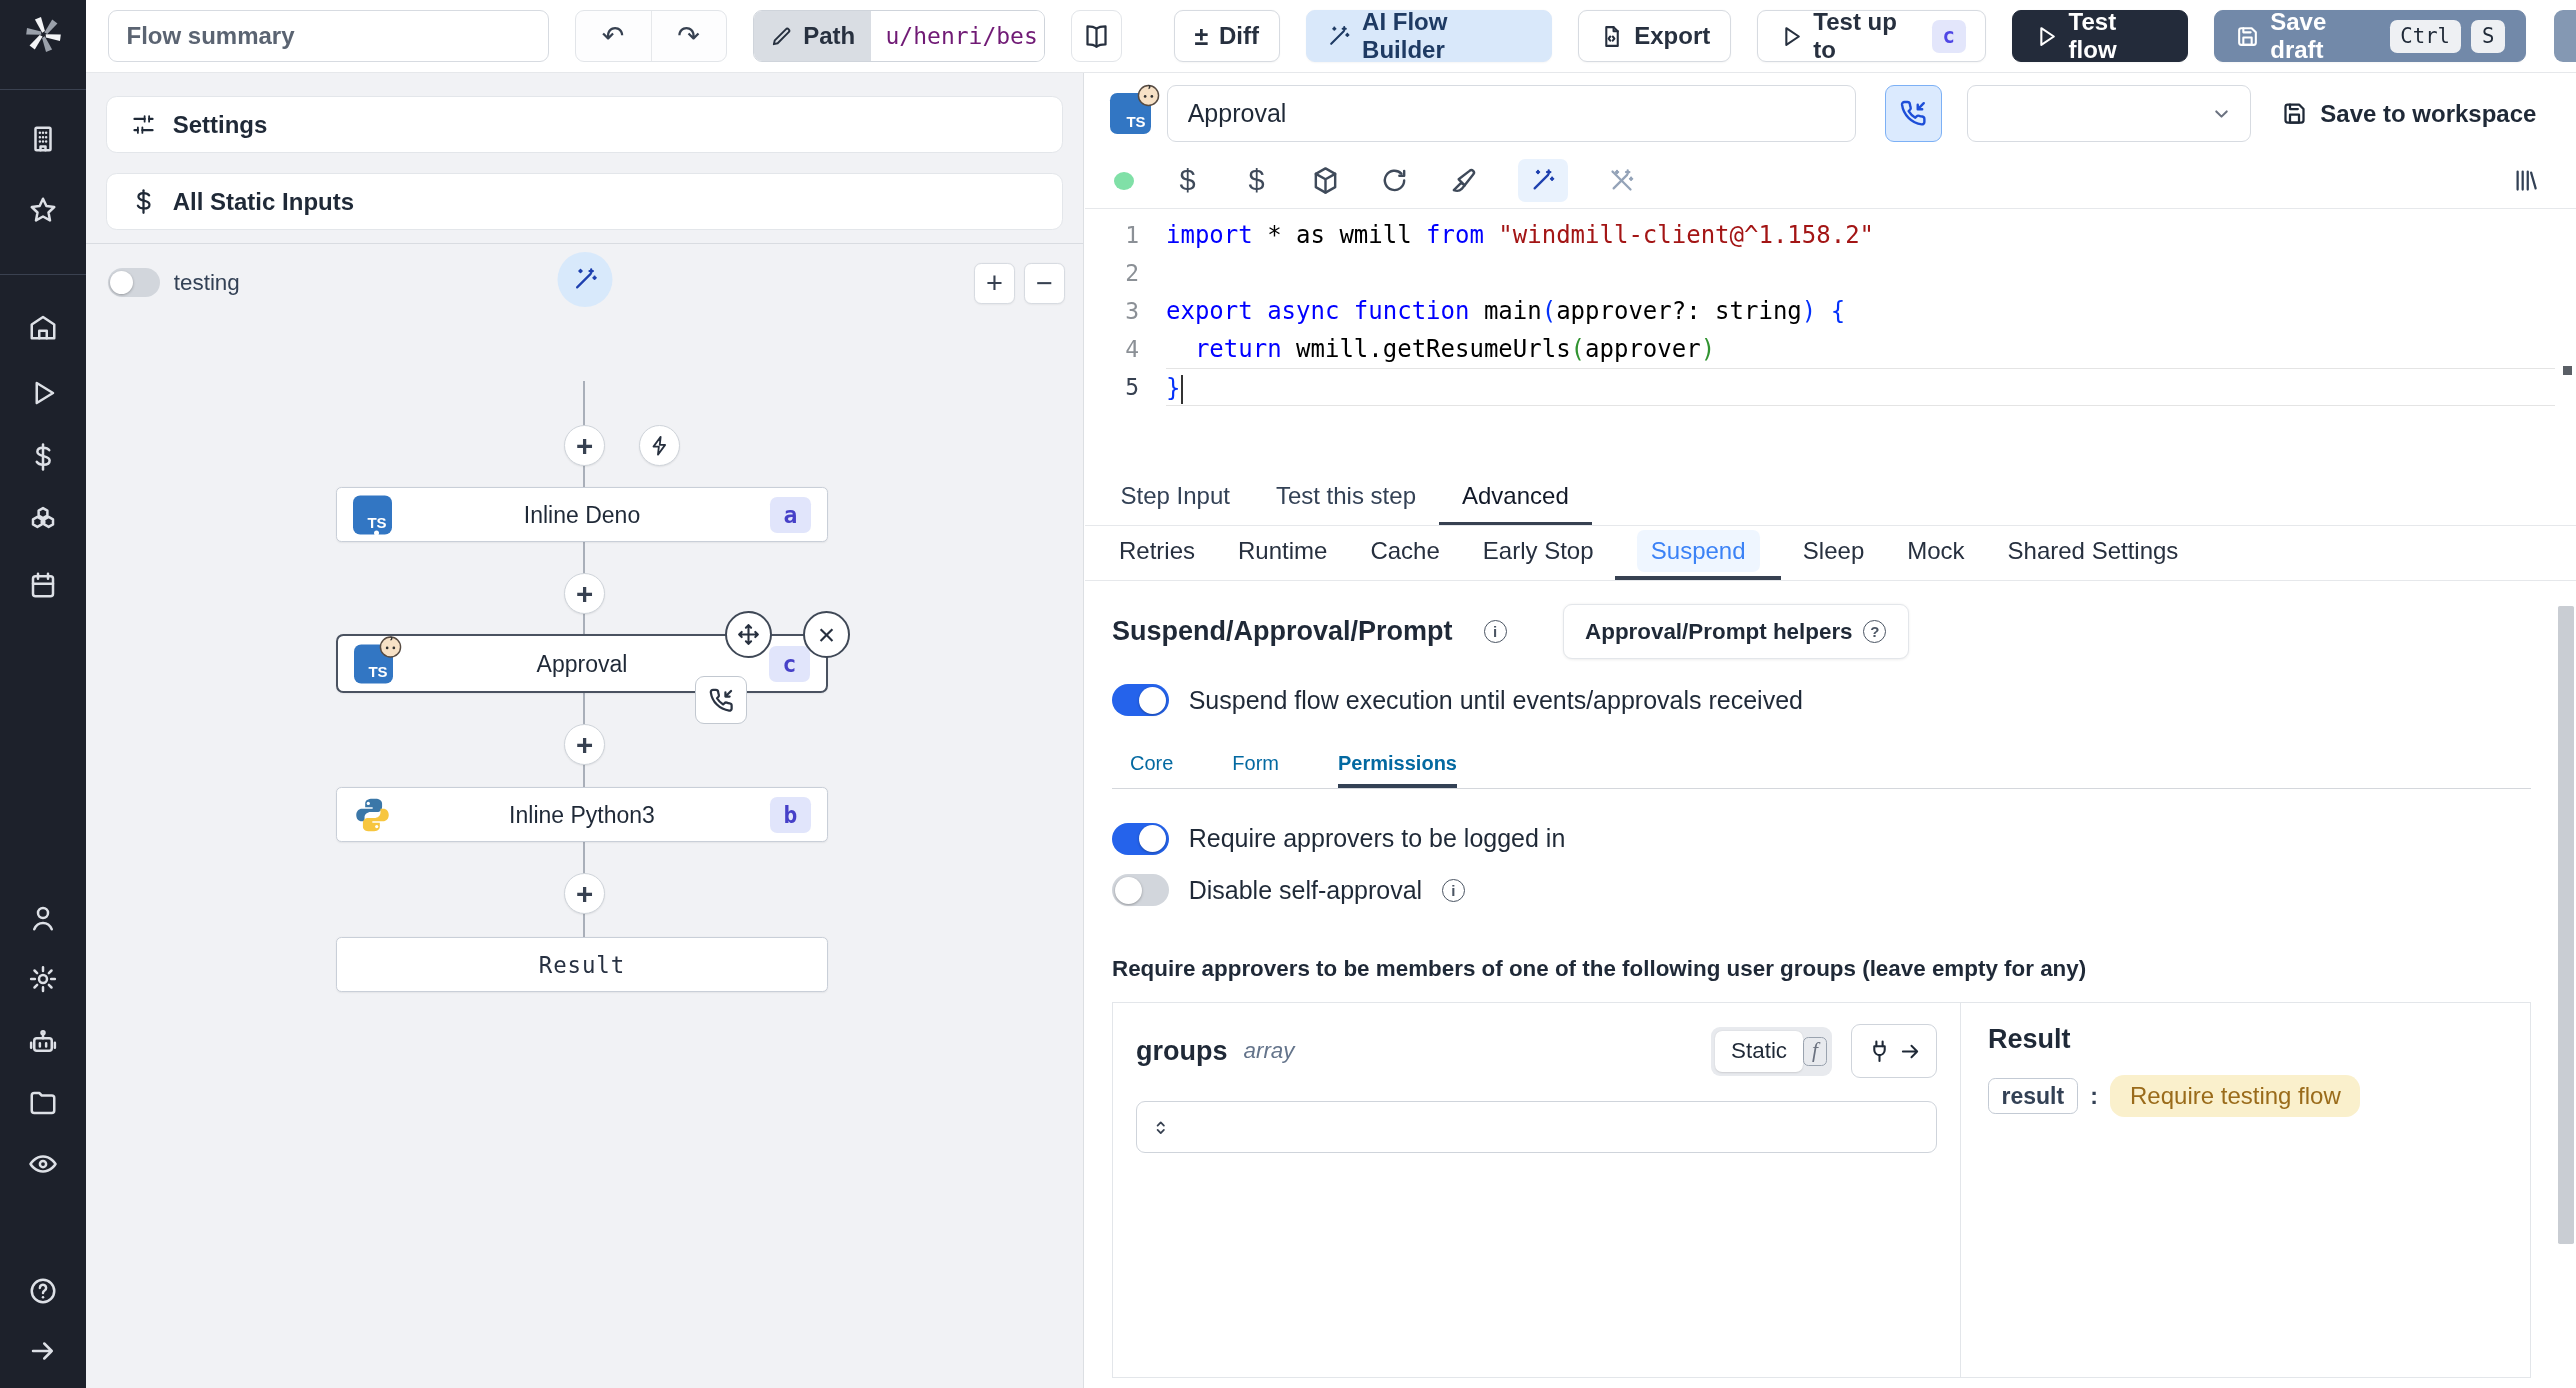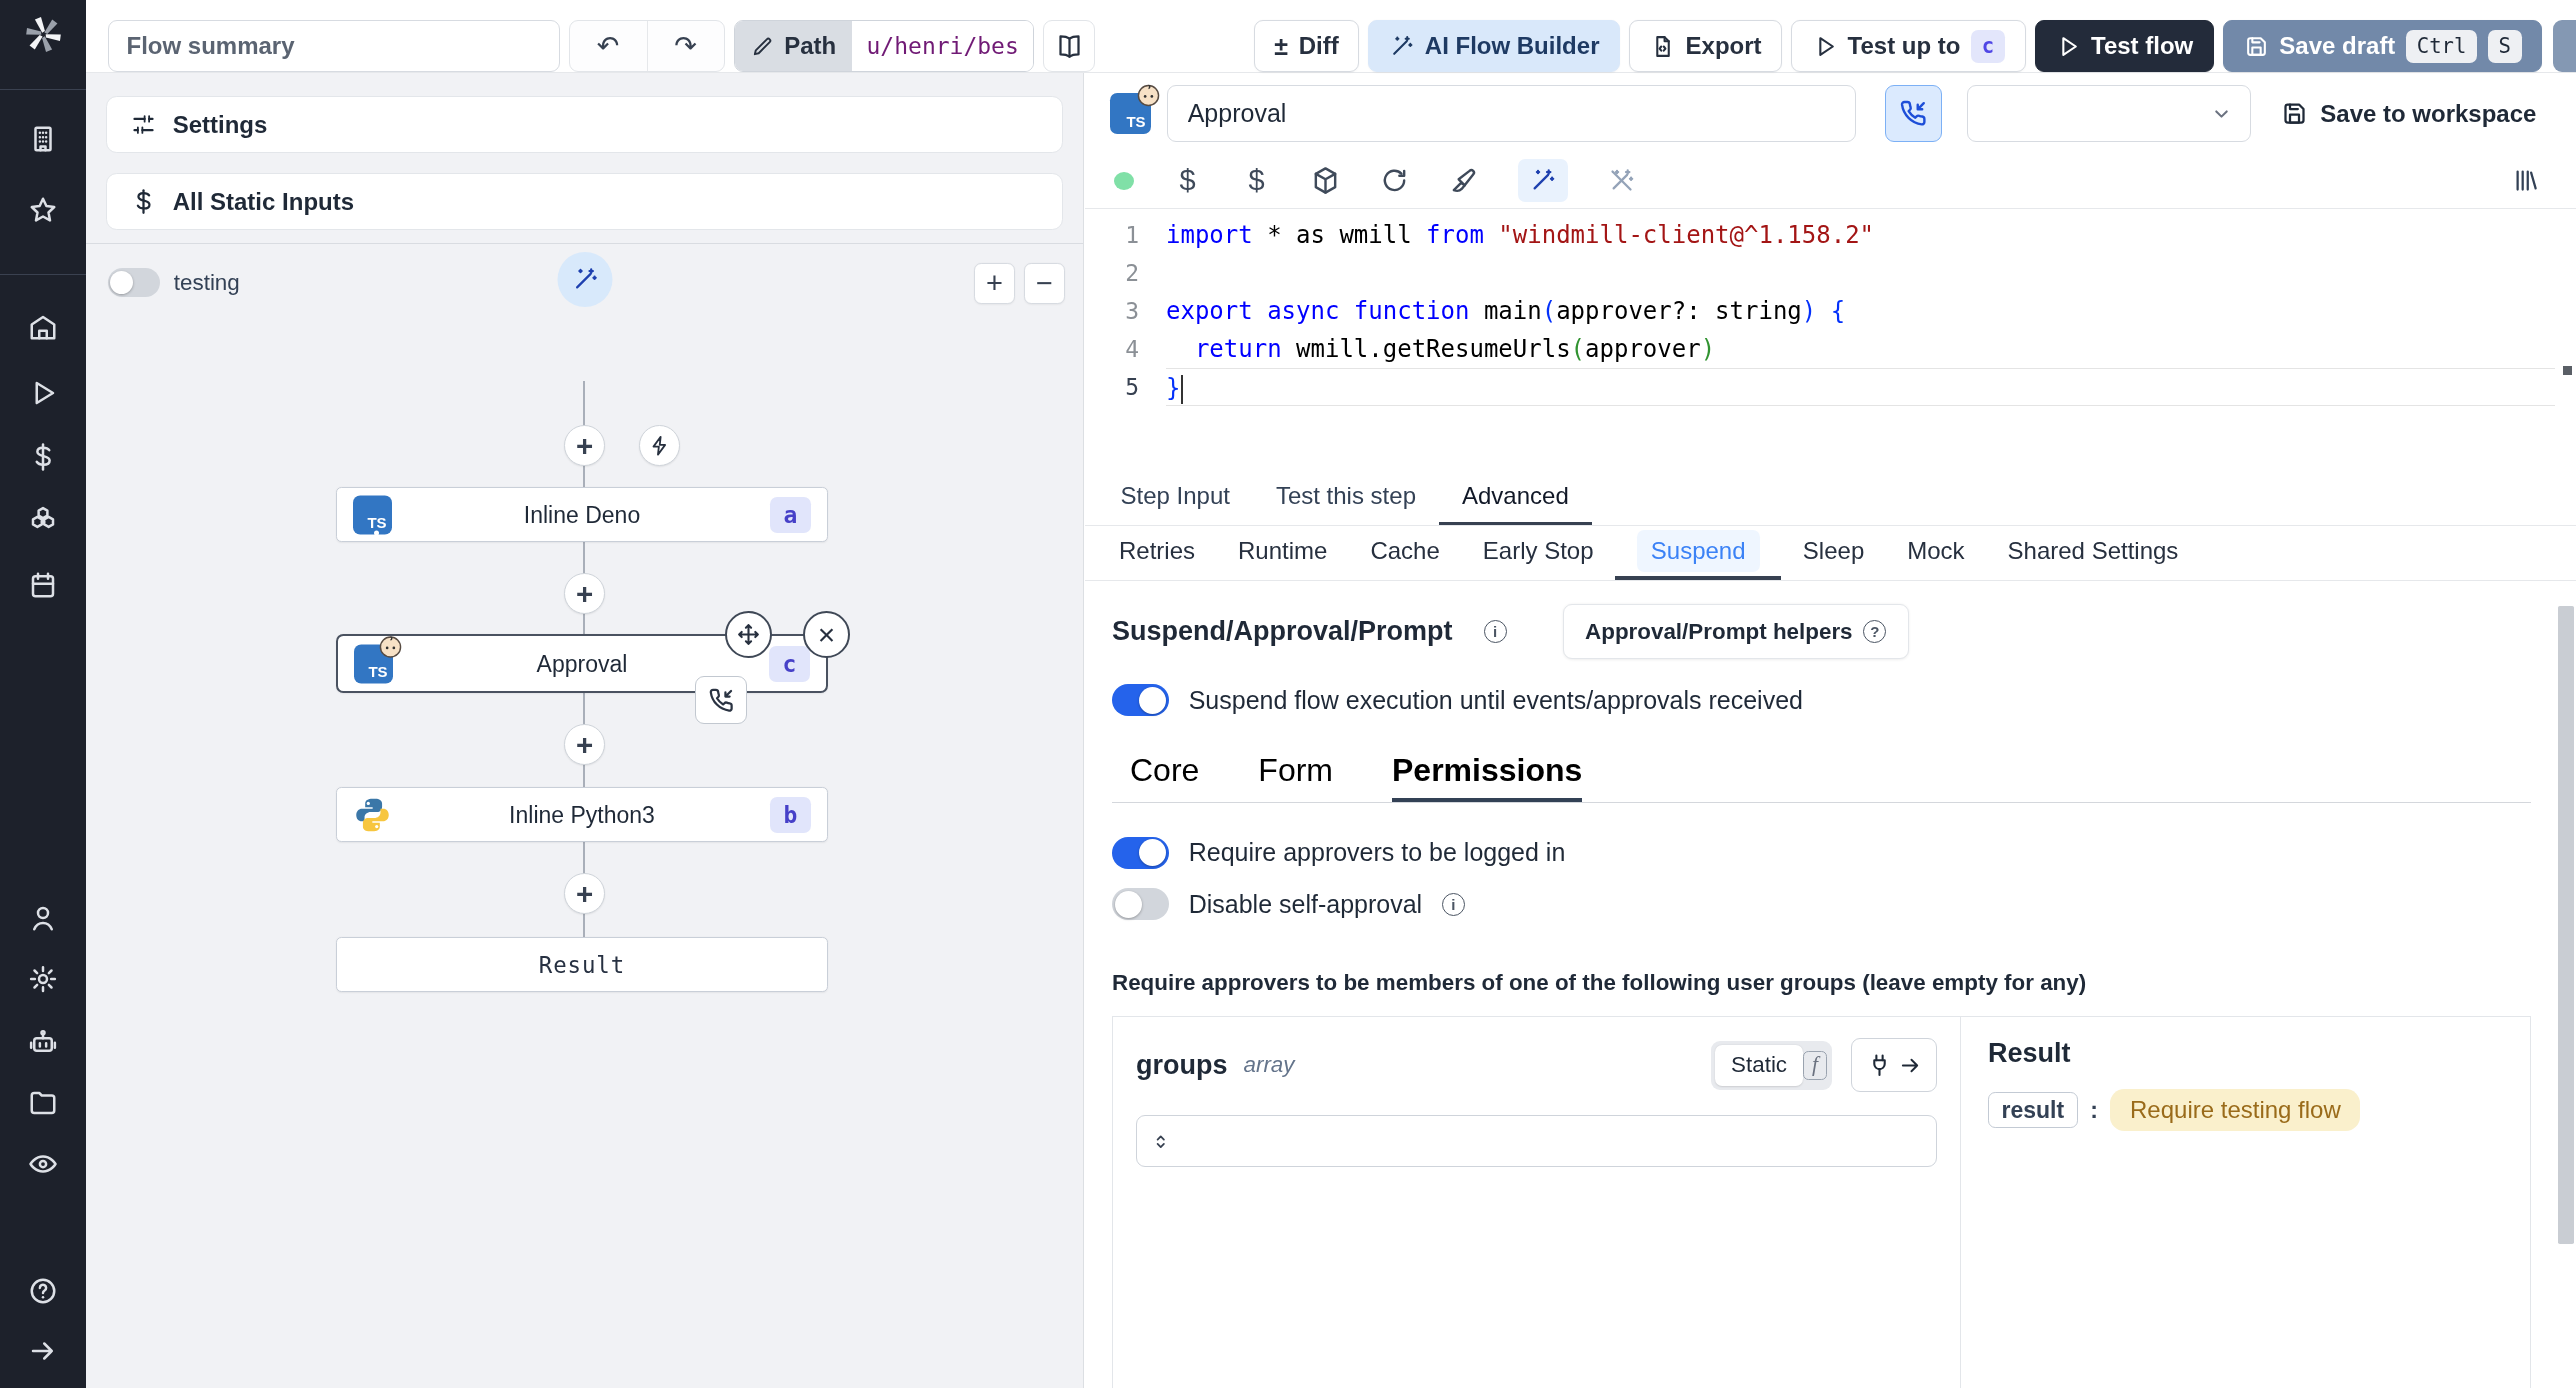--- a/index.html
+++ b/index.html
@@ -13,21 +13,21 @@
 
   
   .sidebar { position: absolute; left:0; top:0; width:86px; height:1388px; background:#1d212b; z-index:40; }
   .sidebar .logo { position:absolute; left:21.5px; top:12.5px; width:43px; height:43px; }
   .sb-div { position:absolute; left:0; width:86px; border-top:0.9px solid #3a4150; }
   .sb-ic { position:absolute; left:27px; width:32px; height:32px; color:#dde0e6; display:flex; align-items:center; justify-content:center; cursor:pointer; }
   .sb-ic svg { width:30px; height:30px; }
 
   
   .topbar { position:absolute; left:86px; top:0; right:0; height:73px; background:#fff; border-bottom:0.9px solid #e6e8eb;
-            display:flex; align-items:flex-end; padding:0 19.7px 0 21.5px; gap:9px; z-index:30; }
+            display:flex; align-items:center; padding:0 19.7px 0 21.5px; gap:26px; z-index:30; }
   .tb-input { width:452px; height:52px; border:0.9px solid #d7dbe1; border-radius:9px; padding:0 18px;
               font-size:24px; font-weight:600; color:#5b6472; font-family:inherit; outline:none; background:#fff; }
   .seg-group { display:flex; height:52px; border:0.9px solid #e2e5e9; border-radius:9px; overflow:hidden; background:#fdfdfe; }
   .seg-btn { width:77px; display:flex; align-items:center; justify-content:center; font-size:27px; color:#374151; cursor:pointer; }
   .seg-btn + .seg-btn { border-left:0.9px solid #e6e8eb; }
   .path-group { display:flex; height:52px; border:0.9px solid #cfd4db; border-radius:9px; overflow:hidden; cursor:pointer; }
   .path-left { background:#d9dde3; display:flex; align-items:center; gap:10.7px; padding:0 16px; font-size:24px; font-weight:600; color:#27303f; }
   .path-right { background:#fff; display:flex; align-items:center; padding:0 14.3px; font-size:23px; color:#701a75; }
   .icon-btn { width:52px; height:52px; border:0.9px solid #e2e5e9; border-radius:9px; background:#fff; display:flex; align-items:center; justify-content:center; color:#27303f; cursor:pointer; }
   .tb-btn { height:52px; border:0.9px solid #d7dbe1; border-radius:9px; background:#fff; display:flex; align-items:center; gap:10.7px;
@@ -134,21 +134,21 @@
   
   .content { position:relative; padding:23px 45px 0 27px; }
   .head-row { display:flex; align-items:center; gap:31px; }
   .h-title { font-size:27px; font-weight:700; color:#1f2937; }
   .circ { width:23px; height:23px; border:1.8px solid #4b5563; border-radius:50%; color:#4b5563; font-size:15px; font-weight:700;
           display:inline-flex; align-items:center; justify-content:center; flex:none; }
   .helpers-btn { margin-left:25px; height:55px; border:0.9px solid #e3e6ea; border-radius:9px; display:flex; align-items:center; gap:10.7px;
                  padding:0 21.5px; font-size:22.4px; font-weight:600; color:#1f2937; box-shadow:0 0.9px 2.7px rgba(0,0,0,.07); cursor:pointer; background:#fff; }
   .toggle-row { display:flex; align-items:center; gap:19.7px; margin-top:25px; font-size:25px; color:#1f2937; }
   .inner-tabs { display:flex; margin-top:23px; border-bottom:0.9px solid #d4d7dc; padding-left:18px; }
-  .itab { padding:12.5px 0 9px; margin-right:59px; font-size:32px; color:#000000; border-bottom:4.5px solid transparent; cursor:pointer; }
+  .itab { padding:12.5px 0 9px; margin-right:59px; font-size:20px; color:#0369a1; border-bottom:4.5px solid transparent; cursor:pointer; }
   .itab.active { font-weight:600; border-bottom-color:#334155; }
   .note { margin-top:50px; font-size:22.4px; font-weight:700; color:#1f2937; }
 
   
   .grp-box { margin-top:19.7px; display:flex; border:0.9px solid #e3e6ea; height:376px; background:#fff; }
   .grp-left { flex:1; padding:21.5px 23px; border-right:0.9px solid #e3e6ea; }
   .grp-head { display:flex; align-items:center; }
   .grp-name { font-size:27px; font-weight:700; color:#1f2937; }
   .grp-type { font-size:22.4px; font-style:italic; color:#64748b; margin-left:16px; }
   .seg2 { margin-left:auto; background:#e8eaee; border-radius:9px; padding:4.5px; display:flex; align-items:center; gap:0; }

